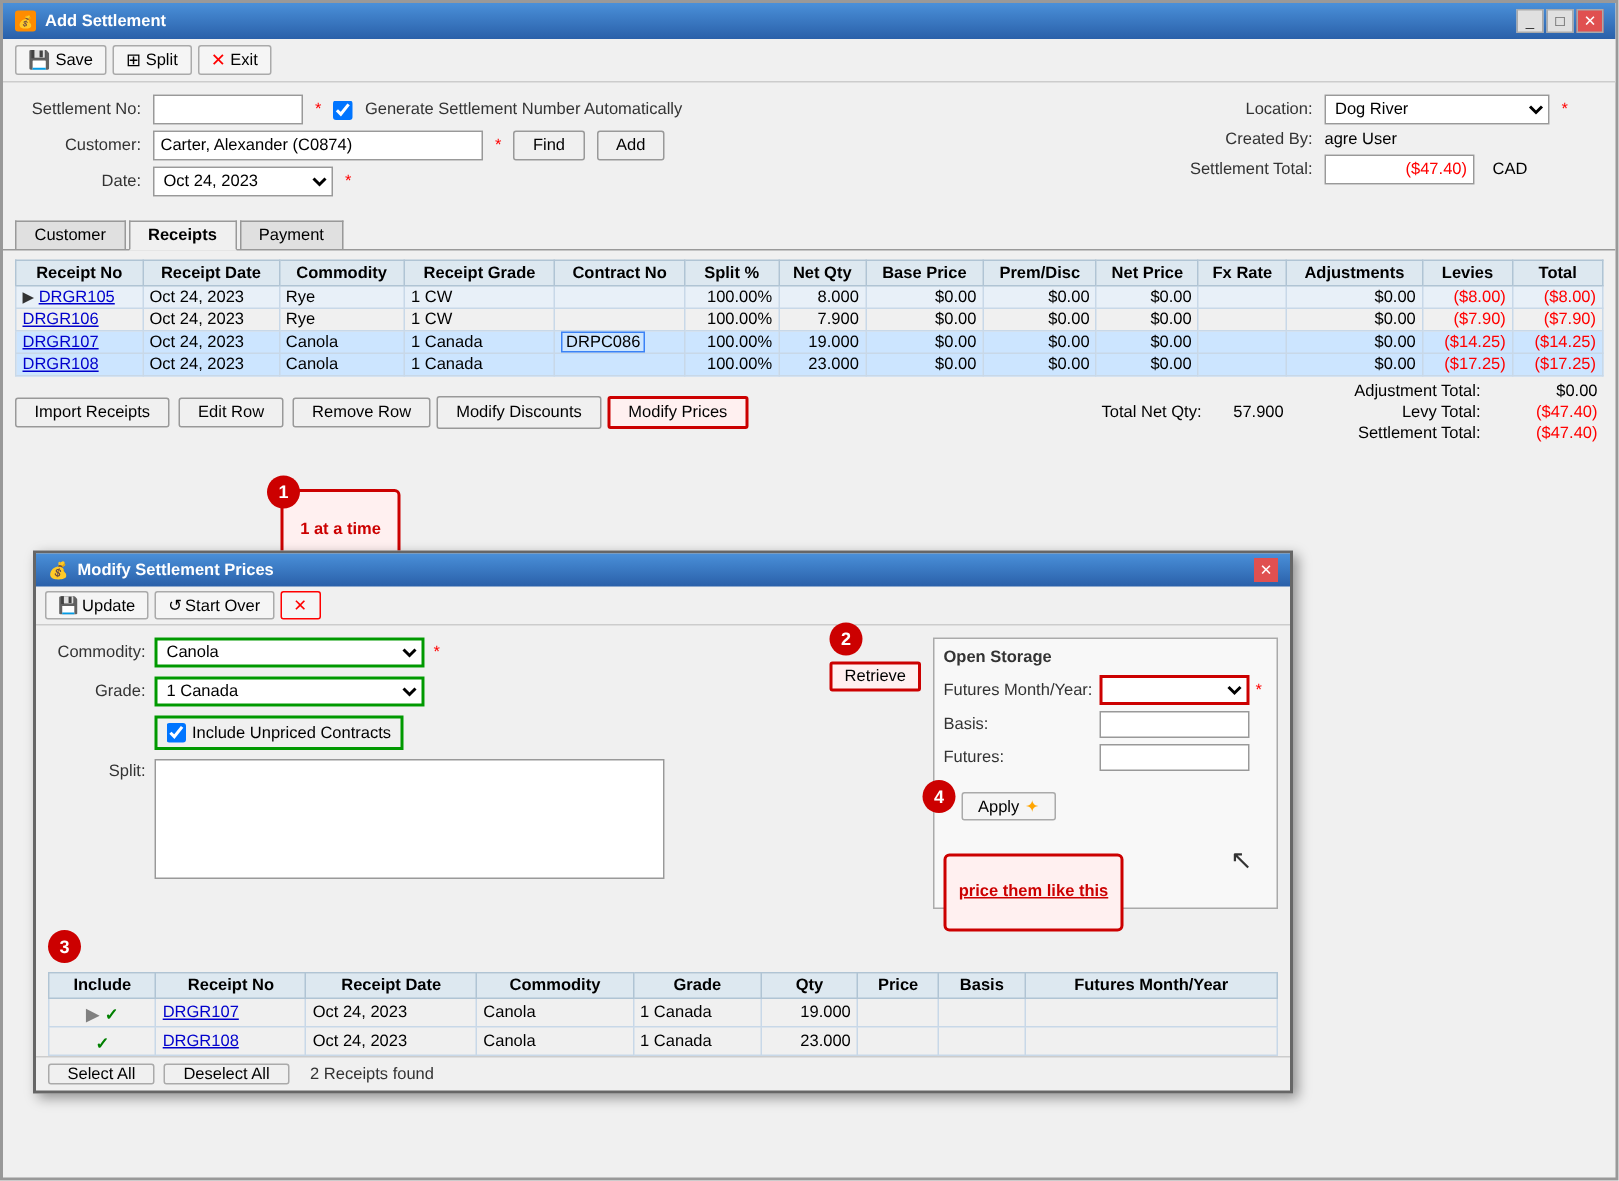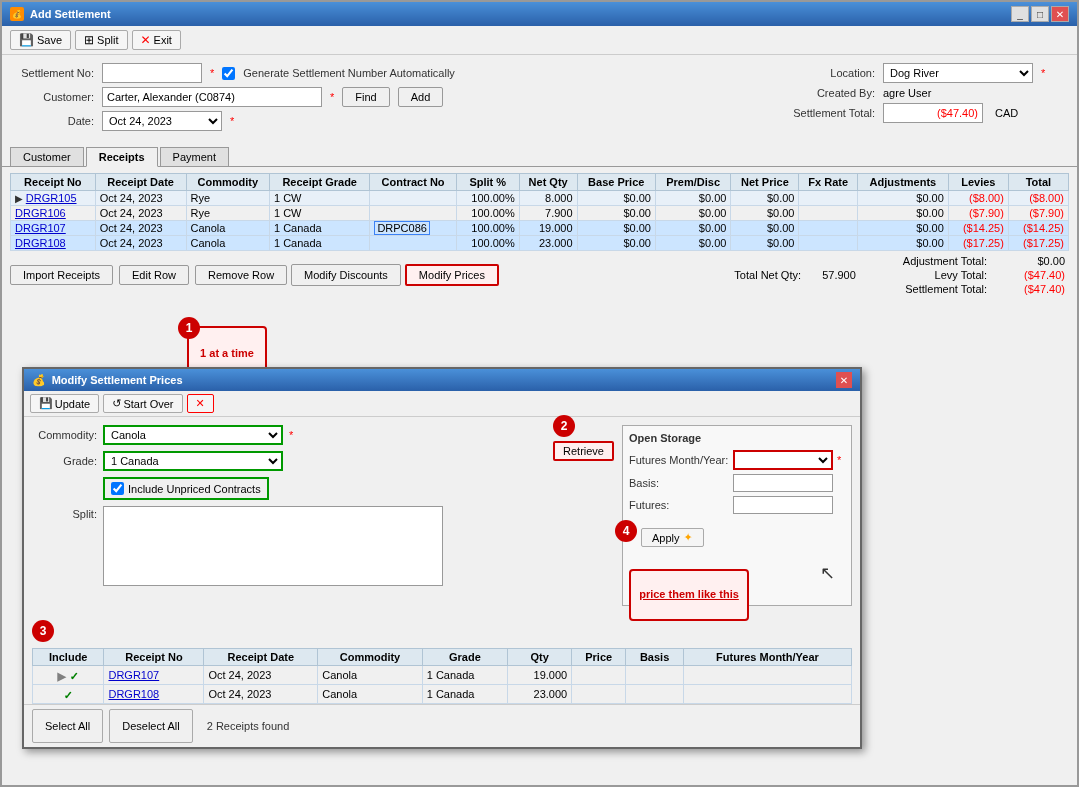--- a/index.html
+++ b/index.html
@@ -69,21 +69,21 @@
     
     .inner-table-area { margin-top: 6px; }
     .inner-table { width: 100%; border-collapse: collapse; font-size: 11px; }
     .inner-table th { background: #dde8f0; border: 1px solid #b0c4d4; padding: 2px 4px; text-align: center; font-weight: bold; }
     .inner-table td { border: 1px solid #c8d8e8; padding: 1px 4px; }
     .inner-table td.numeric { text-align: right; }
     
     .check-cell { text-align: center; color: green; font-size: 14px; font-weight: bold; }
     
     .dialog-footer { padding: 4px 8px; border-top: 1px solid #ccc; display: flex; gap: 6px; align-items: center; }
-    .footer-btn { padding: 10px 12px; border: 1px solid #aaa; background: #f0f0f0; cursor: pointer; font-size: 11px; border-radius: 2px; }
+    .footer-btn { padding: 0 12px; border: 1px solid #aaa; background: #f0f0f0; cursor: pointer; font-size: 11px; border-radius: 2px; }
     .receipts-found { margin-left: 8px; color: #333; }
     
     
     .callout { position: absolute; background: #fff0f0; border: 2px solid #cc0000; border-radius: 4px; padding: 4px 8px; font-size: 12px; font-weight: bold; color: #cc0000; display: flex; align-items: center; justify-content: center; text-align: center; }
     .callout-circle { position: absolute; width: 22px; height: 22px; border-radius: 50%; background: #cc0000; color: white; display: flex; align-items: center; justify-content: center; font-size: 12px; font-weight: bold; }
     
     .row-arrow { color: #333; font-size: 10px; }
   </style>
 </head>
 <body>

